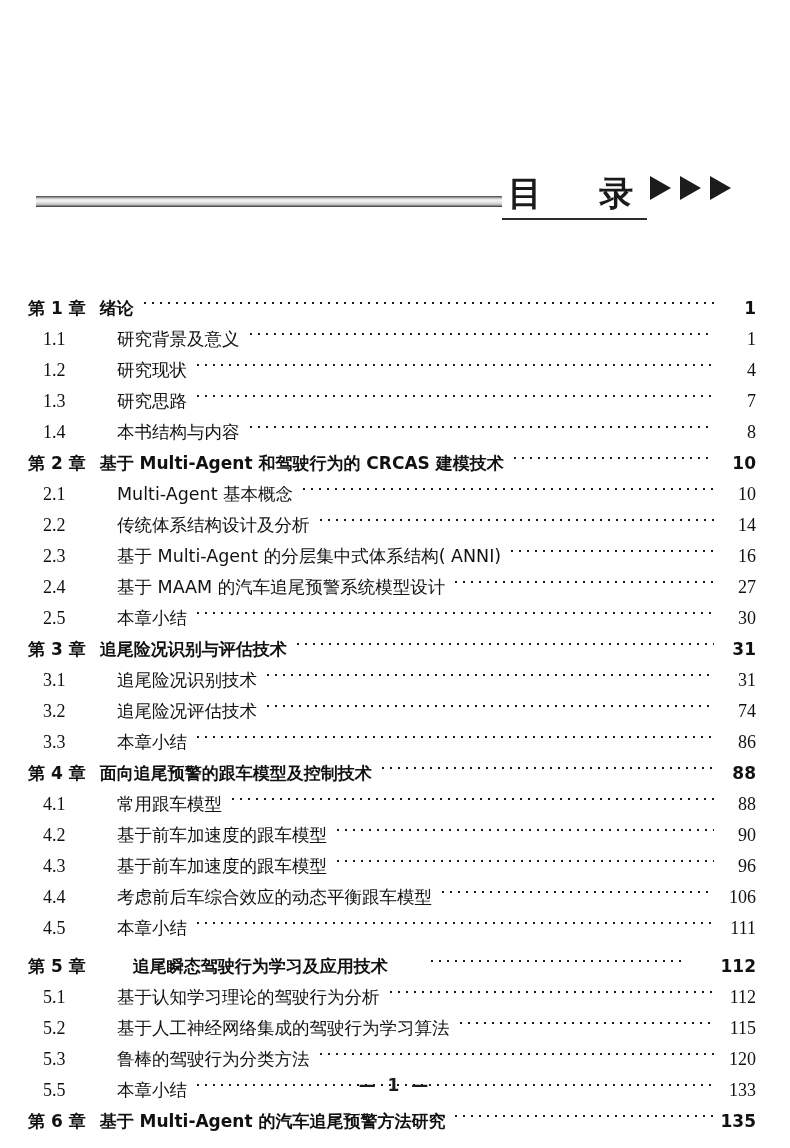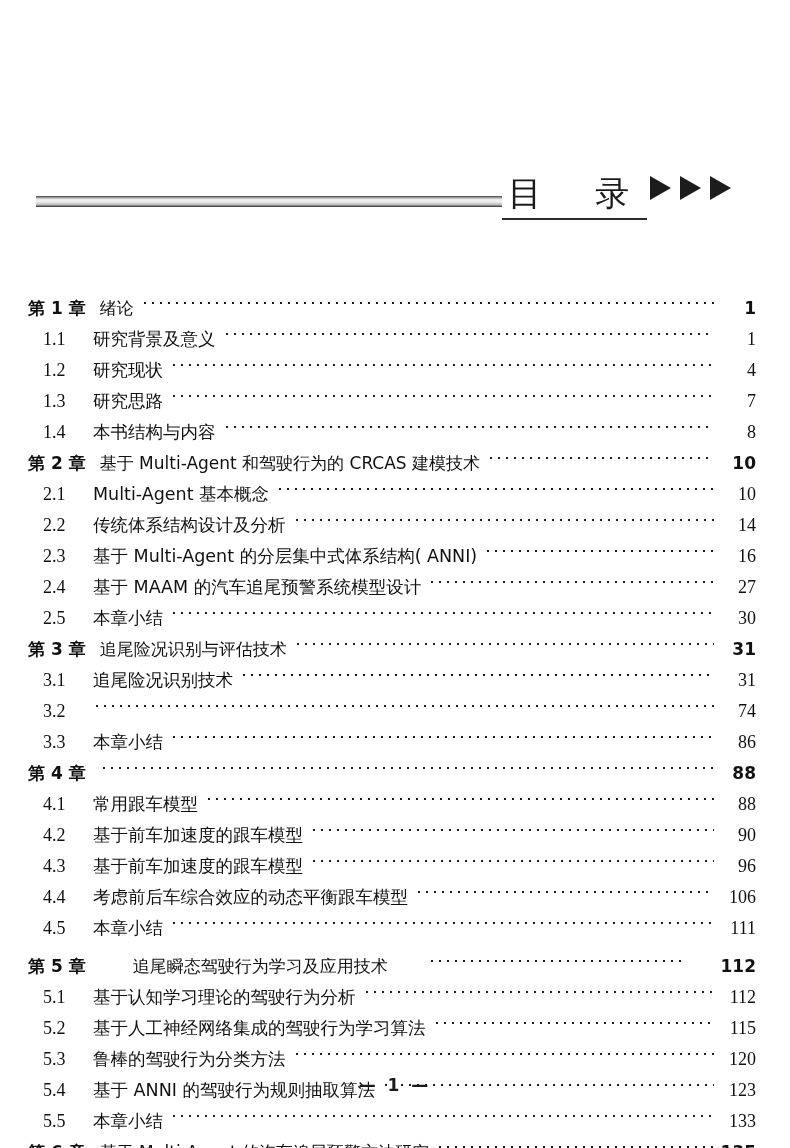--- a/index.html
+++ b/index.html
@@ -47,21 +47,21 @@
     left: 500px;
     top: 0px;
     width: 290px;
     height: 62px;
   }
   .header-title {
     position: absolute;
     left: 8px;
     top: -2px;
     font-size: 34px;
-    font-weight: 400;
+    font-weight: 700;
     letter-spacing: 2px;
     line-height: 46px;
     white-space: pre;
     font-family: "DejaVu Sans", "Liberation Sans", sans-serif;
     color: #1a1a1a;
   }
   .header-underline {
     position: absolute;
     left: 2px;
     top: 46px;
@@ -149,21 +149,21 @@
     font-weight: 700;
   }
   .toc-row.chapter .num {
     font-family: "DejaVu Sans", "Liberation Sans", sans-serif;
     font-weight: 700;
     font-size: 17px;
     padding-right: 14px;
   }
   .toc-row.chapter .title {
     font-family: "DejaVu Sans", "Liberation Sans", sans-serif;
-    font-weight: 400;
+    font-weight: 700;
     font-size: 17px;
     text-align: center;
   }
   .toc-row.chapter .page {
     font-family: "DejaVu Sans", "Liberation Sans", sans-serif;
     font-weight: 700;
     font-size: 17px;
   }
 
   
@@ -174,20 +174,21 @@
   .toc-row.section .num {
     width: 50px;
     flex: 0 0 50px;
     font-family: "Liberation Serif", "DejaVu Serif", serif;
     font-size: 18px;
   }
   .toc-row.section .title {
     font-family: "DejaVu Sans", "Liberation Sans", sans-serif;
     font-size: 17.5px;
     font-weight: 400;
+    margin-left: 24px;
   }
   .toc-row.section .page {
     font-family: "Liberation Serif", "DejaVu Serif", serif;
     font-size: 18px;
   }
 
   
   .page-footer {
     position: absolute;
     left: 0;
@@ -291,31 +292,33 @@
       <span class="page">31</span>
     </div>
     <div class="toc-row section">
       <span class="num">3.1</span>
       <span class="title">追尾险况识别技术</span>
       <span class="leader"></span>
       <span class="page">31</span>
     </div>
     <div class="toc-row section">
       <span class="num">3.2</span>
+      <span class="title">追尾险况评估技术</span>
       <span class="leader"></span>
       <span class="page">74</span>
     </div>
     <div class="toc-row section">
       <span class="num">3.3</span>
       <span class="title">本章小结</span>
       <span class="leader"></span>
       <span class="page">86</span>
     </div>
     <div class="toc-row chapter">
       <span class="num">第 4 章</span>
+      <span class="title">面向追尾预警的跟车模型及控制技术</span>
       <span class="leader"></span>
       <span class="page">88</span>
     </div>
     <div class="toc-row section">
       <span class="num">4.1</span>
       <span class="title">常用跟车模型</span>
       <span class="leader"></span>
       <span class="page">88</span>
     </div>
     <div class="toc-row section">
@@ -360,26 +363,20 @@
       <span class="leader"></span>
       <span class="page">115</span>
     </div>
     <div class="toc-row section">
       <span class="num">5.3</span>
       <span class="title">鲁棒的驾驶行为分类方法</span>
       <span class="leader"></span>
       <span class="page">120</span>
     </div>
     <div class="toc-row section">
-      <span class="num">5.4</span>
-      <span class="title">基于 ANNI 的驾驶行为规则抽取算法</span>
-      <span class="leader"></span>
-      <span class="page">123</span>
-    </div>
-    <div class="toc-row section">
       <span class="num">5.5</span>
       <span class="title">本章小结</span>
       <span class="leader"></span>
       <span class="page">133</span>
     </div>
     <div class="toc-row chapter">
       <span class="num">第 6 章</span>
       <span class="title">基于 Multi-Agent 的汽车追尾预警方法研究</span>
       <span class="leader"></span>
       <span class="page">135</span>

